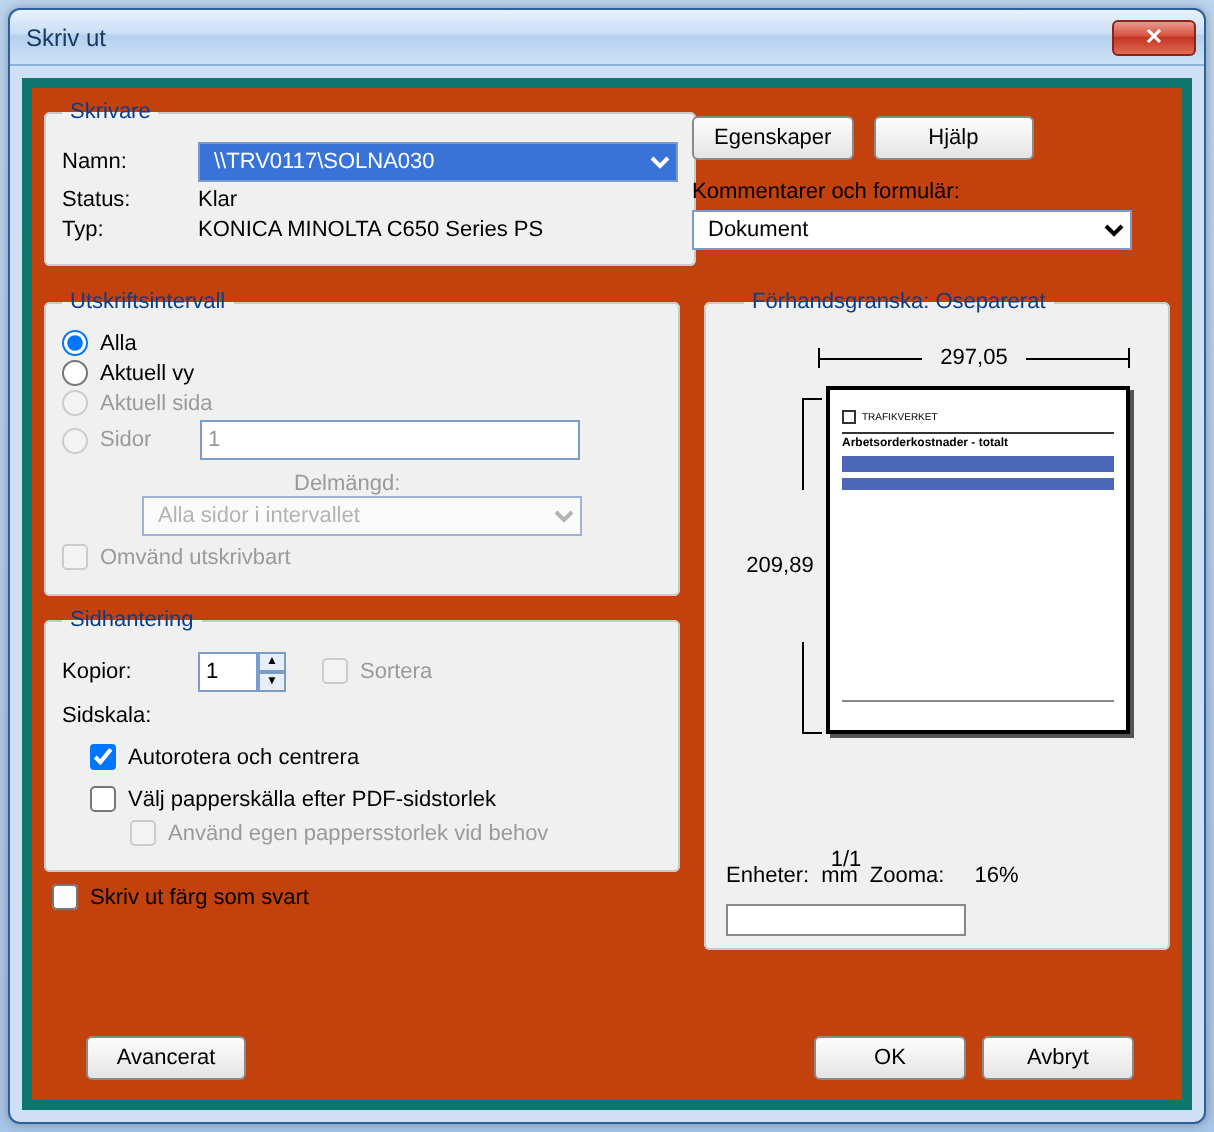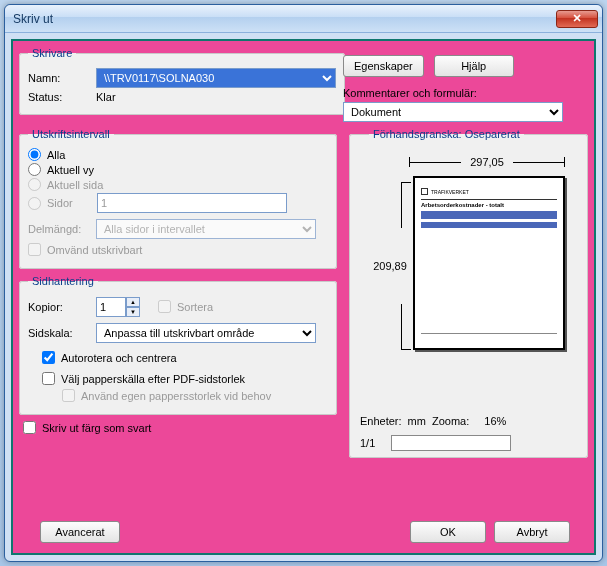--- a/index.html
+++ b/index.html
@@ -39,22 +39,22 @@
     border-radius: 3px;
     color: #fff;
     display: flex; align-items: center; justify-content: center;
     font-weight: bold;
     font-size: 11px;
     cursor: pointer;
   }
   .client {
     position: absolute;
     left: 6px; right: 6px; top: 34px; bottom: 6px;
-    background: #ec4899;
-    border: 2px solid #0f766e;
+    background: #c2410c;
+    border: 5px solid #0f766e;
   }
   fieldset {
     border: 1px solid #c9c9c9;
     border-radius: 3px;
     margin: 6px;
     padding: 6px 8px 8px 8px;
     background: #f0f0f0;
   }
   legend { padding: 0 4px; color: #0a3e8a; font-size: 11px; }
   .row { display: flex; align-items: center; margin: 3px 0; }
@@ -185,20 +185,24 @@
           <legend>Skrivare</legend>
           <div class="row">
             <span class="lbl">Namn:</span>
             <select class="primary">
               <option>\\TRV0117\SOLNA030</option>
             </select>
           </div>
           <div class="row">
             <span class="lbl">Status:</span>
             <span>Klar</span>
+          </div>
+          <div class="row">
+            <span class="lbl">Typ:</span>
+            <span>KONICA MINOLTA C650 Series PS</span>
           </div>
         </fieldset>
       </div>
       <div class="rightcol">
         <div style="display:flex; gap:10px; margin:8px 0 10px 0;">
           <button class="btn">Egenskaper</button>
           <button class="btn">Hjälp</button>
         </div>
         <div>Kommentarer och formulär:</div>
         <select class="kf-select" style="margin-top:3px;">
@@ -222,21 +226,21 @@
           </div>
           <div class="radio-row disabled">
             <input type="radio" disabled="" style="">
             <span>Aktuell sida</span>
           </div>
           <div class="radio-row disabled">
             <input type="radio" disabled="" style="">
             <span style="width:50px;">Sidor</span>
             <input type="text" disabled="" style="width: 190px;" value="1">
           </div>
-          <div class="row disabled" style="margin-top:6px;">
+          <div class="row disabled" style="margin-top:6px;flex-direction:column;">
             <span class="lbl">Delmängd:</span>
             <select disabled="" style="width:220px;">
               <option>Alla sidor i intervallet</option>
             </select>
           </div>
           <div class="chk-row disabled">
             <input type="checkbox" disabled="" style="">
             <span>Omvänd utskrivbart</span>
           </div>
         </fieldset>
@@ -252,23 +256,20 @@
                 <button>▼</button>
               </span>
             </span>
             <span class="chk-row disabled sortera">
               <input type="checkbox" disabled="" style="">
               <span>Sortera</span>
             </span>
           </div>
           <div class="row" style="margin-top:6px;">
             <span class="lbl">Sidskala:</span>
-            <select style="width:220px;">
-              <option>Anpassa till utskrivbart område</option>
-            </select>
           </div>
           <div class="chk-row" style="margin-left:14px;margin-top:8px;">
             <input type="checkbox" checked="" style="">
             <span>Autorotera och centrera</span>
           </div>
           <div class="chk-row" style="margin-left:14px;margin-top:8px;">
             <input type="checkbox" style="">
             <span>Välj papperskälla efter PDF-sidstorlek</span>
           </div>
           <div class="chk-row disabled" style="margin-left:34px;">
@@ -314,21 +315,21 @@
             </div>
           </div>
 
           <div class="units-row" style="position:absolute; left:10px; bottom:30px;">
             <span>Enheter:</span>
             <span>mm</span>
             <span>Zooma:</span>
             <span>&nbsp;</span>
             <span>16%</span>
           </div>
-          <div class="pg-row" style="position:absolute; left:10px; bottom:6px;">
+          <div class="pg-row" style="position:absolute; left:10px; bottom:6px;flex-direction:column;">
             <span>1/1</span>
             <span style="flex:1"></span>
             <span class="zoom-slider"></span>
           </div>
         </fieldset>
       </div>
     </div>
 
     <button class="btn adv-btn">Avancerat</button>
     <div class="footer-btns">

